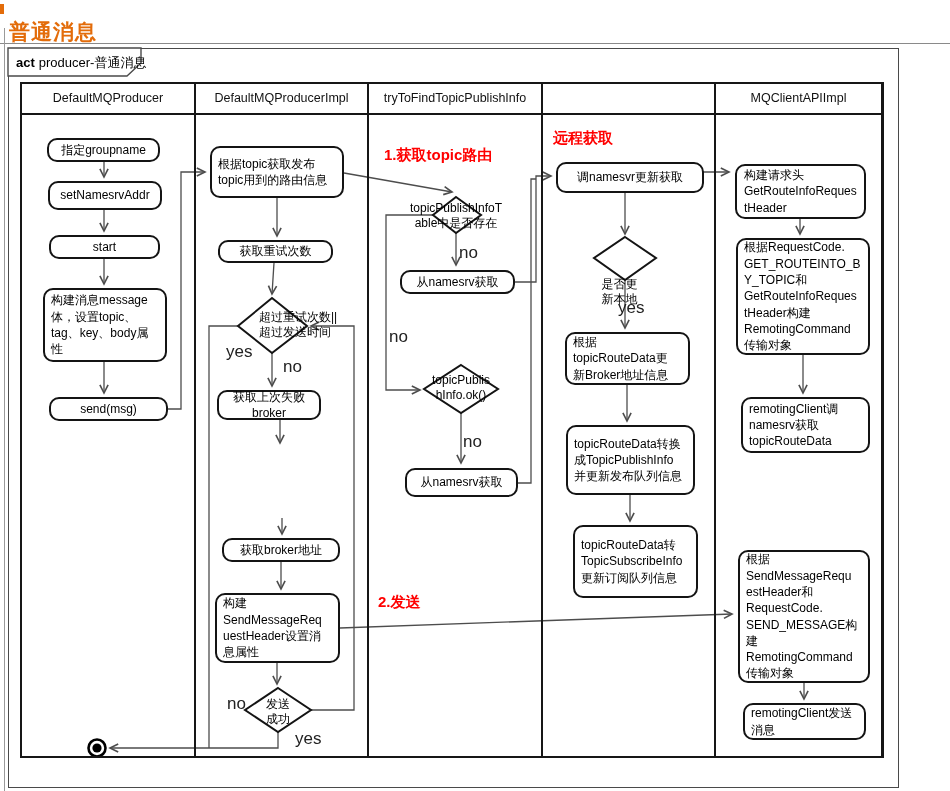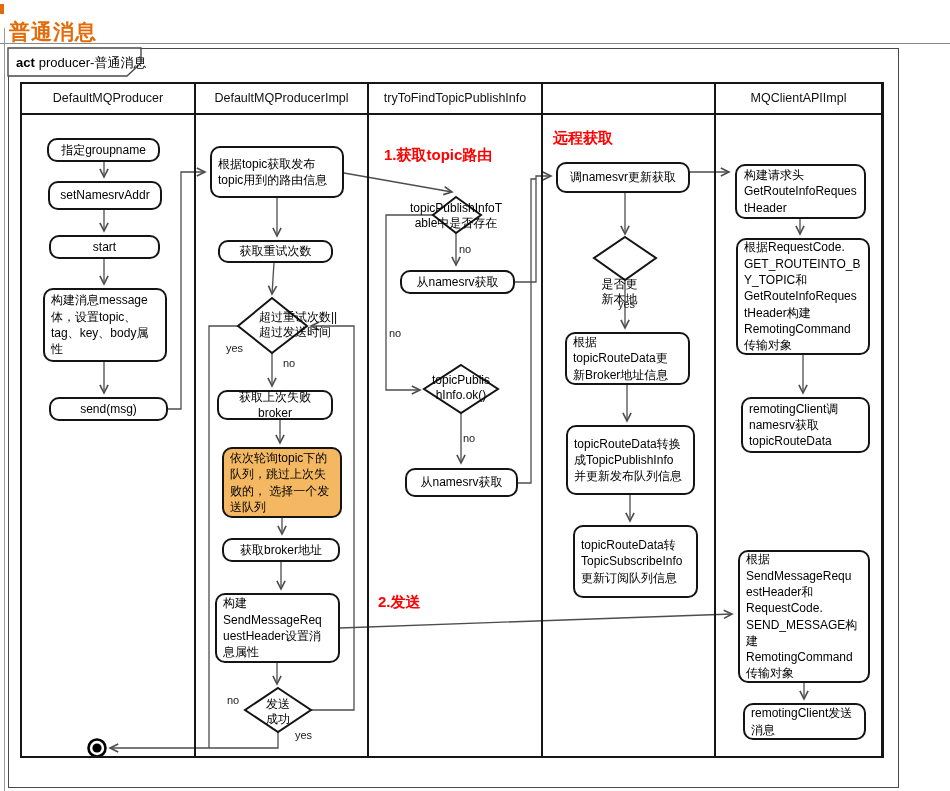--- a/index.html
+++ b/index.html
@@ -15,21 +15,21 @@
   .wires{position:absolute;left:0;top:0;width:950px;height:791px;}
   .vline,.hline{position:absolute;background:#161616;}
   .lane-h{position:absolute;top:83px;height:30px;line-height:30px;text-align:center;font-size:12.5px;color:#111;}
   .node{position:absolute;background:#fff;border:2px solid #141414;border-radius:10px;
         font-size:12px;line-height:1.36;display:flex;align-items:center;justify-content:center;
         text-align:center;padding:2px 6px;box-sizing:border-box;white-space:pre-line;}
   .node.left{justify-content:flex-start;text-align:left;}
   .node.hl{background:#F5B862;}
   .dtext{position:absolute;font-size:12px;line-height:1.25;white-space:pre-line;text-align:center;color:#000;}
   .dtext.left{text-align:left;}
-  .elabel{position:absolute;font-size:11px;color:#222;}
+  .elabel{position:absolute;font-size:17px;color:#222;}
   .red{position:absolute;font-size:15px;font-weight:bold;color:#FF0000;}
 </style>
 </head>
 <body>
 
 <div class="page">
 
   <div class="orange-tick"></div>
   <div class="title">普通消息</div>
   <div class="top-rule"></div>
@@ -127,35 +127,31 @@
   <div class="node" style="left:49px;top:235px;width:111px;height:24px;">start</div>
   <div class="node left" style="left:43px;top:288px;width:124px;height:74px;">构建消息message
 体，设置topic、
 tag、key、body属
 性</div>
   <div class="node" style="left:49px;top:397px;width:119px;height:24px;">send(msg)</div>
 
   <div class="node left" style="left:210px;top:146px;width:134px;height:52px;">根据topic获取发布
 topic用到的路由信息</div>
   <div class="node" style="left:218px;top:240px;width:115px;height:23px;">获取重试次数</div>
-  <div class="node" style="left:217px;top:390px;width:116px;height:30px;">获取上次失败broker</div>
-  <div class="node hl left" style="left:222px;top:447px;width:120px;height:71px;">依次轮询topic下的
-队列，跳过上次失
-败的， 选择一个发
-送队列</div>
+  <div class="node" style="left:217px;top:390px;width:104px;height:30px;">获取上次失败broker</div>
   <div class="node" style="left:222px;top:538px;width:118px;height:24px;">获取broker地址</div>
   <div class="node left" style="left:215px;top:593px;width:125px;height:70px;">构建
 SendMessageReq
 uestHeader设置消
 息属性</div>
 
   <div class="node" style="left:400px;top:270px;width:115px;height:24px;">从namesrv获取</div>
   <div class="node" style="left:405px;top:468px;width:113px;height:29px;">从namesrv获取</div>
 
-  <div class="node" style="left:556px;top:162px;width:134px;height:31px;">调namesvr更新获取</div>
+  <div class="node" style="left:556px;top:162px;width:148px;height:31px;">调namesvr更新获取</div>
   <div class="node left" style="left:565px;top:332px;width:125px;height:53px;">根据
 topicRouteData更
 新Broker地址信息</div>
   <div class="node left" style="left:566px;top:425px;width:129px;height:70px;">topicRouteData转换
 成TopicPublishInfo
 并更新发布队列信息</div>
   <div class="node left" style="left:573px;top:525px;width:125px;height:73px;">topicRouteData转
 TopicSubscribeInfo
 更新订阅队列信息</div>
 

